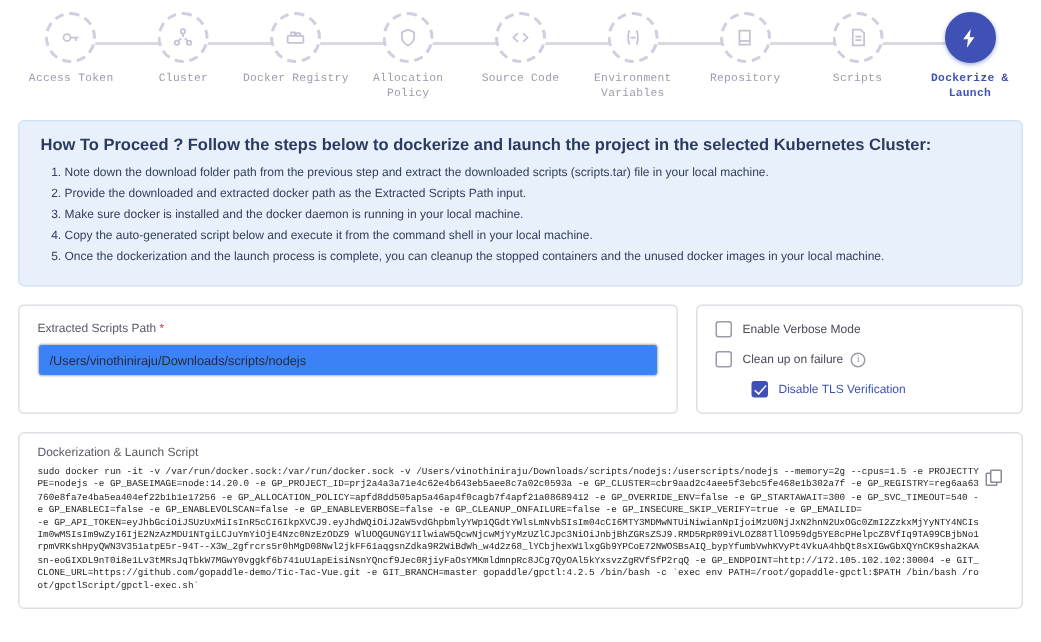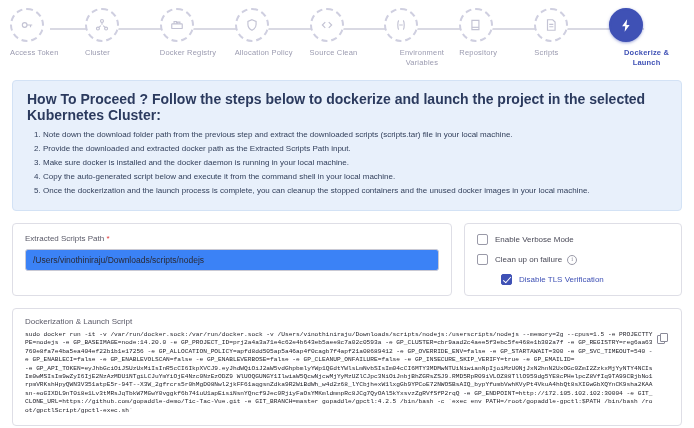--- a/index.html
+++ b/index.html
@@ -30,21 +30,22 @@
     position: relative;
     display: flex;
     justify-content: space-between;
     align-items: flex-start;
     z-index: 1;
   }
   .step {
     width: 78px;
     display: flex;
     flex-direction: column;
-    align-items: flex-start;
+    align-items: center;
+    font-family: Liberation Mono, monospace;
   }
   .step-circle {
     width: 34px; height: 34px;
     border-radius: 50%;
     background: #ffffff;
     border: 2px dashed #cfcfe0;
     display: flex; align-items: center; justify-content: center;
     color: #c3c3d4;
     font-size: 13px;
   }
@@ -66,21 +67,21 @@
 
   
   .info-panel {
     margin: 10px 12px 0 12px;
     background: #e8f0fb;
     border: 1px solid #d3e2f5;
     border-radius: 4px;
     padding: 10px 14px 12px 14px;
   }
   .info-title {
-    font-size: 14px;
+    font-size: 11px;
     color: #2b3a5e;
     font-weight: bold;
     margin-bottom: 5px;
   }
   .info-list {
     margin: 0;
     padding-left: 16px;
     color: #33405c;
     font-size: 8px;
     line-height: 13px;
@@ -270,21 +271,21 @@
         </div>
         <div class="step-label">Allocation Policy</div>
       </div>
 
       <div class="step">
         <div class="step-circle">
           <svg width="14" height="14" viewBox="0 0 24 24" fill="none" stroke="currentColor" stroke-width="2">
             <path d="M9 7l-5 5 5 5M15 7l5 5-5 5"></path>
           </svg>
         </div>
-        <div class="step-label">Source Clean</div>
+        <div class="step-label">Source Code</div>
       </div>
 
       <div class="step">
         <div class="step-circle">
           <svg width="14" height="14" viewBox="0 0 24 24" fill="none" stroke="currentColor" stroke-width="2">
             <path d="M8 4c-2 3-2 13 0 16M16 4c2 3 2 13 0 16M9 12h6"></path>
           </svg>
         </div>
         <div class="step-label">Environment Variables</div>
       </div>

